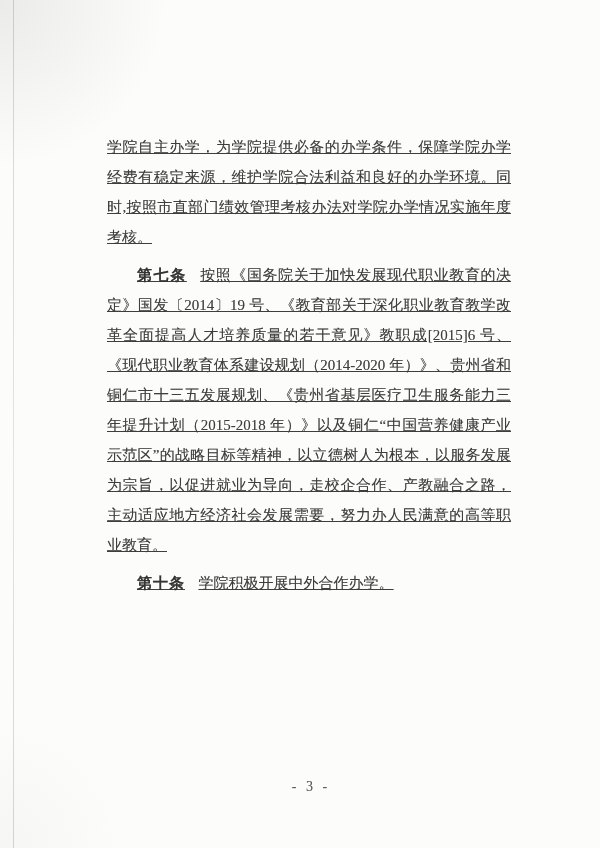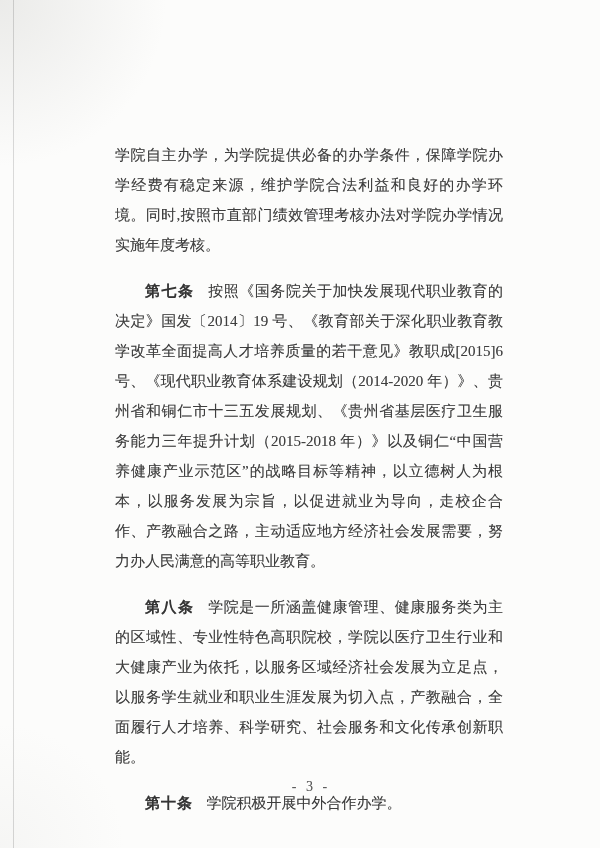--- a/index.html
+++ b/index.html
@@ -35,22 +35,23 @@
     left: 99px;
     top: 124px;
     width: 420px;
     color: #3e3e3e;
     font-size: 15px;
     line-height: 30px;
     text-align: justify;
     text-shadow: 0 0 0.6px rgba(80,80,80,0.45);
   }
   .para {
-    margin: 16px;
+    margin: 8px;
     padding: 0;
+    text-decoration: underline;
   }
   .para.article {
     text-indent: 2em;
   }
   .article-label {
     font-weight: bold;
     color: #343434;
     margin-right: 0.9em;
     letter-spacing: 1px;
   }
@@ -73,21 +74,20 @@
 <div class="page">
 
   <div class="scan-line"></div>
 
   <div class="text-block">
 
     <p class="para continuation"><span>学院自主办学，为学院提供必备的办学条件，保障学院办学经费有稳定来源，维护学院合法利益和良好的办学环境。同时,按照市直部门绩效管理考核办法对学院办学情况实施年度考核。</span></p>
 
     <p class="para article"><span class="article-label">第七条</span><span>按照《国务院关于加快发展现代职业教育的决定》国发〔2014〕19 号、《教育部关于深化职业教育教学改革全面提高人才培养质量的若干意见》教职成[2015]6 号、《现代职业教育体系建设规划（2014-2020 年）》、贵州省和铜仁市十三五发展规划、《贵州省基层医疗卫生服务能力三年提升计划（2015-2018 年）》以及铜仁“中国营养健康产业示范区”的战略目标等精神，以立德树人为根本，以服务发展为宗旨，以促进就业为导向，走校企合作、产教融合之路，主动适应地方经济社会发展需要，努力办人民满意的高等职业教育。</span></p>
 
-    <p class="para article"><span class="article-label">第八条</span><span>学院是一所涵盖健康管理、健康服务类为主的区域性、专业性特色高职院校，学院以医疗卫生行业和大健康产业为依托，以服务区域经济社会发展为立足点，以服务学生就业和职业生涯发展为切入点，产教融合，全面履行人才培养、科学研究、社会服务和文化传承创新职能。</span></p>
 
 
     <p class="para article"><span class="article-label">第十条</span><span>学院积极开展中外合作办学。</span></p>
 
   </div>
 
   <div class="page-number">- 3 -</div>
 
 </div>
 

